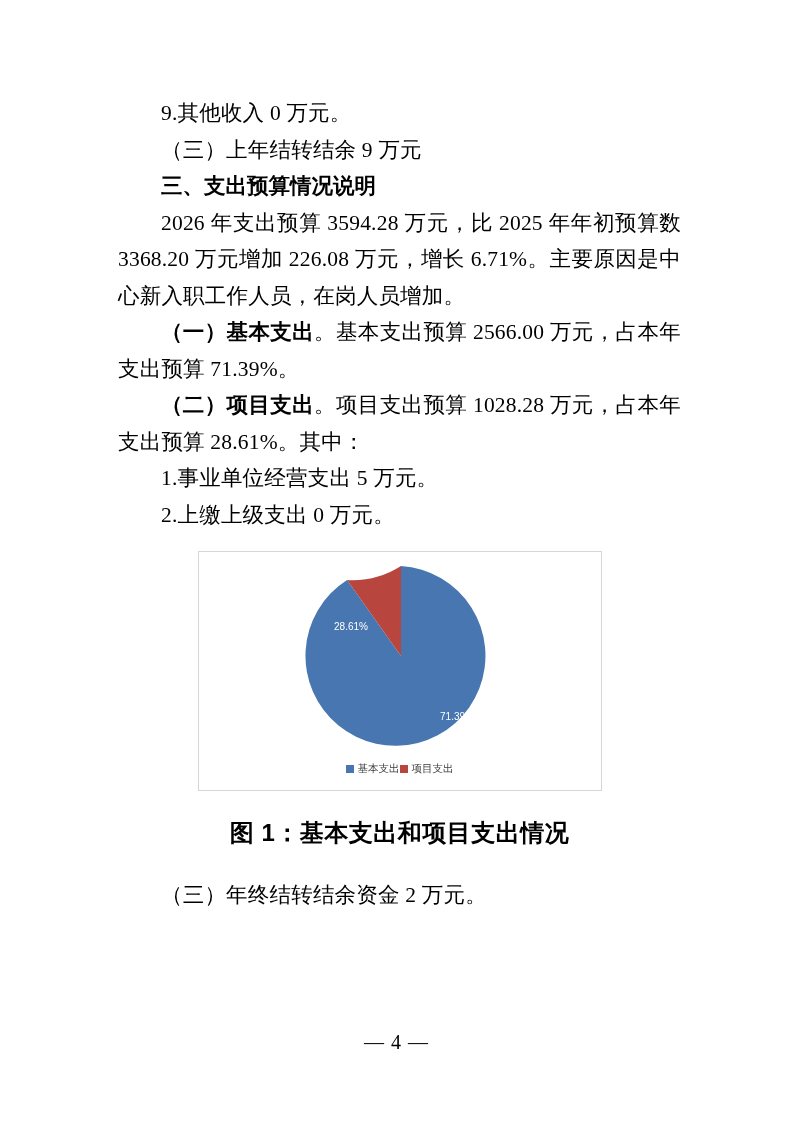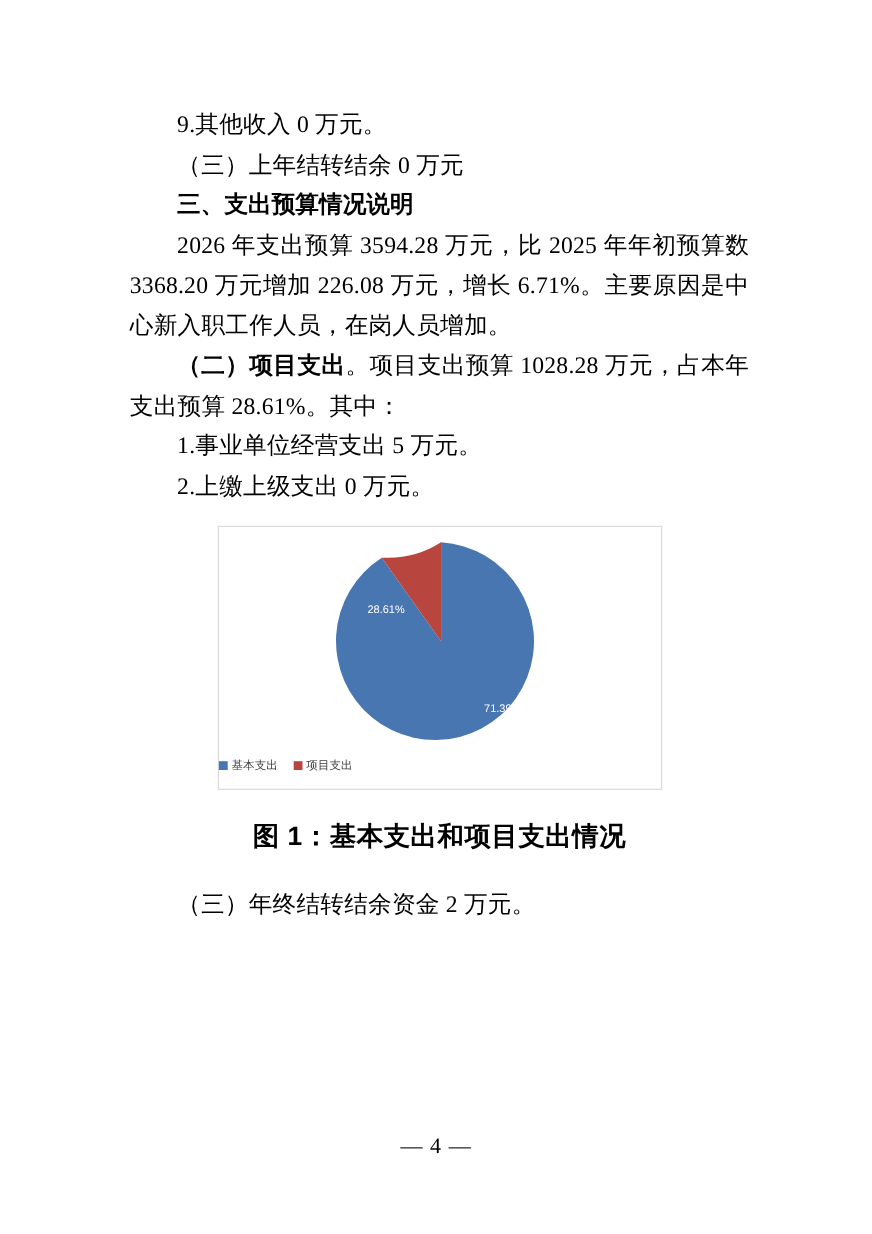--- a/index.html
+++ b/index.html
@@ -70,22 +70,22 @@
     font-family: "Liberation Sans", "DejaVu Sans", sans-serif;
     font-size: 10px;
     fill: #ffffff;
   }
   .legend {
     position: absolute;
     bottom: 14px;
     left: 0;
     width: 100%;
     display: flex;
+    justify-content: center;
     align-items: center;
-    gap: 14px;
     font-family: "Liberation Sans", "DejaVu Sans", sans-serif;
     font-size: 10.5px;
     color: #404040;
   }
   .legend-item {
     display: flex;
     align-items: center;
     gap: 4px;
   }
   .legend-swatch {
@@ -114,26 +114,27 @@
     font-family: "Liberation Serif", "DejaVu Serif", serif;
     letter-spacing: 1px;
   }
 </style>
 </head>
 <body>
 
 <div class="page">
 
   <p class="para indent2">9.其他收入 0 万元。</p>
-  <p class="para indent2">（三）上年结转结余 0 万元</p>
+  <p class="para indent2">（三）上年结转结余 9 万元</p>
 
   <p class="heading">三、支出预算情况说明</p>
 
   <p class="para indent2">2026 年支出预算 3594.28 万元，比 2025 年年初预算数 3368.20 万元增加 226.08 万元，增长 6.71%。主要原因是中心新入职工作人员，在岗人员增加。</p>
 
+  <p class="para indent2"><span class="bold-inline">（一）基本支出</span><span>。基本支出预算 2566.00 万元，占本年支出预算 71.39%。</span></p>
 
   <p class="para indent2"><span class="bold-inline">（二）项目支出</span><span>。项目支出预算 1028.28 万元，占本年支出预算 28.61%。其中：</span></p>
 
   <p class="para indent2">1.事业单位经营支出 5 万元。</p>
   <p class="para indent2">2.上缴上级支出 0 万元。</p>
 
   <div class="chart-wrap">
     <div class="pie-holder">
       <svg class="pie-svg" width="404" height="196" viewBox="0 0 404 196">
 

